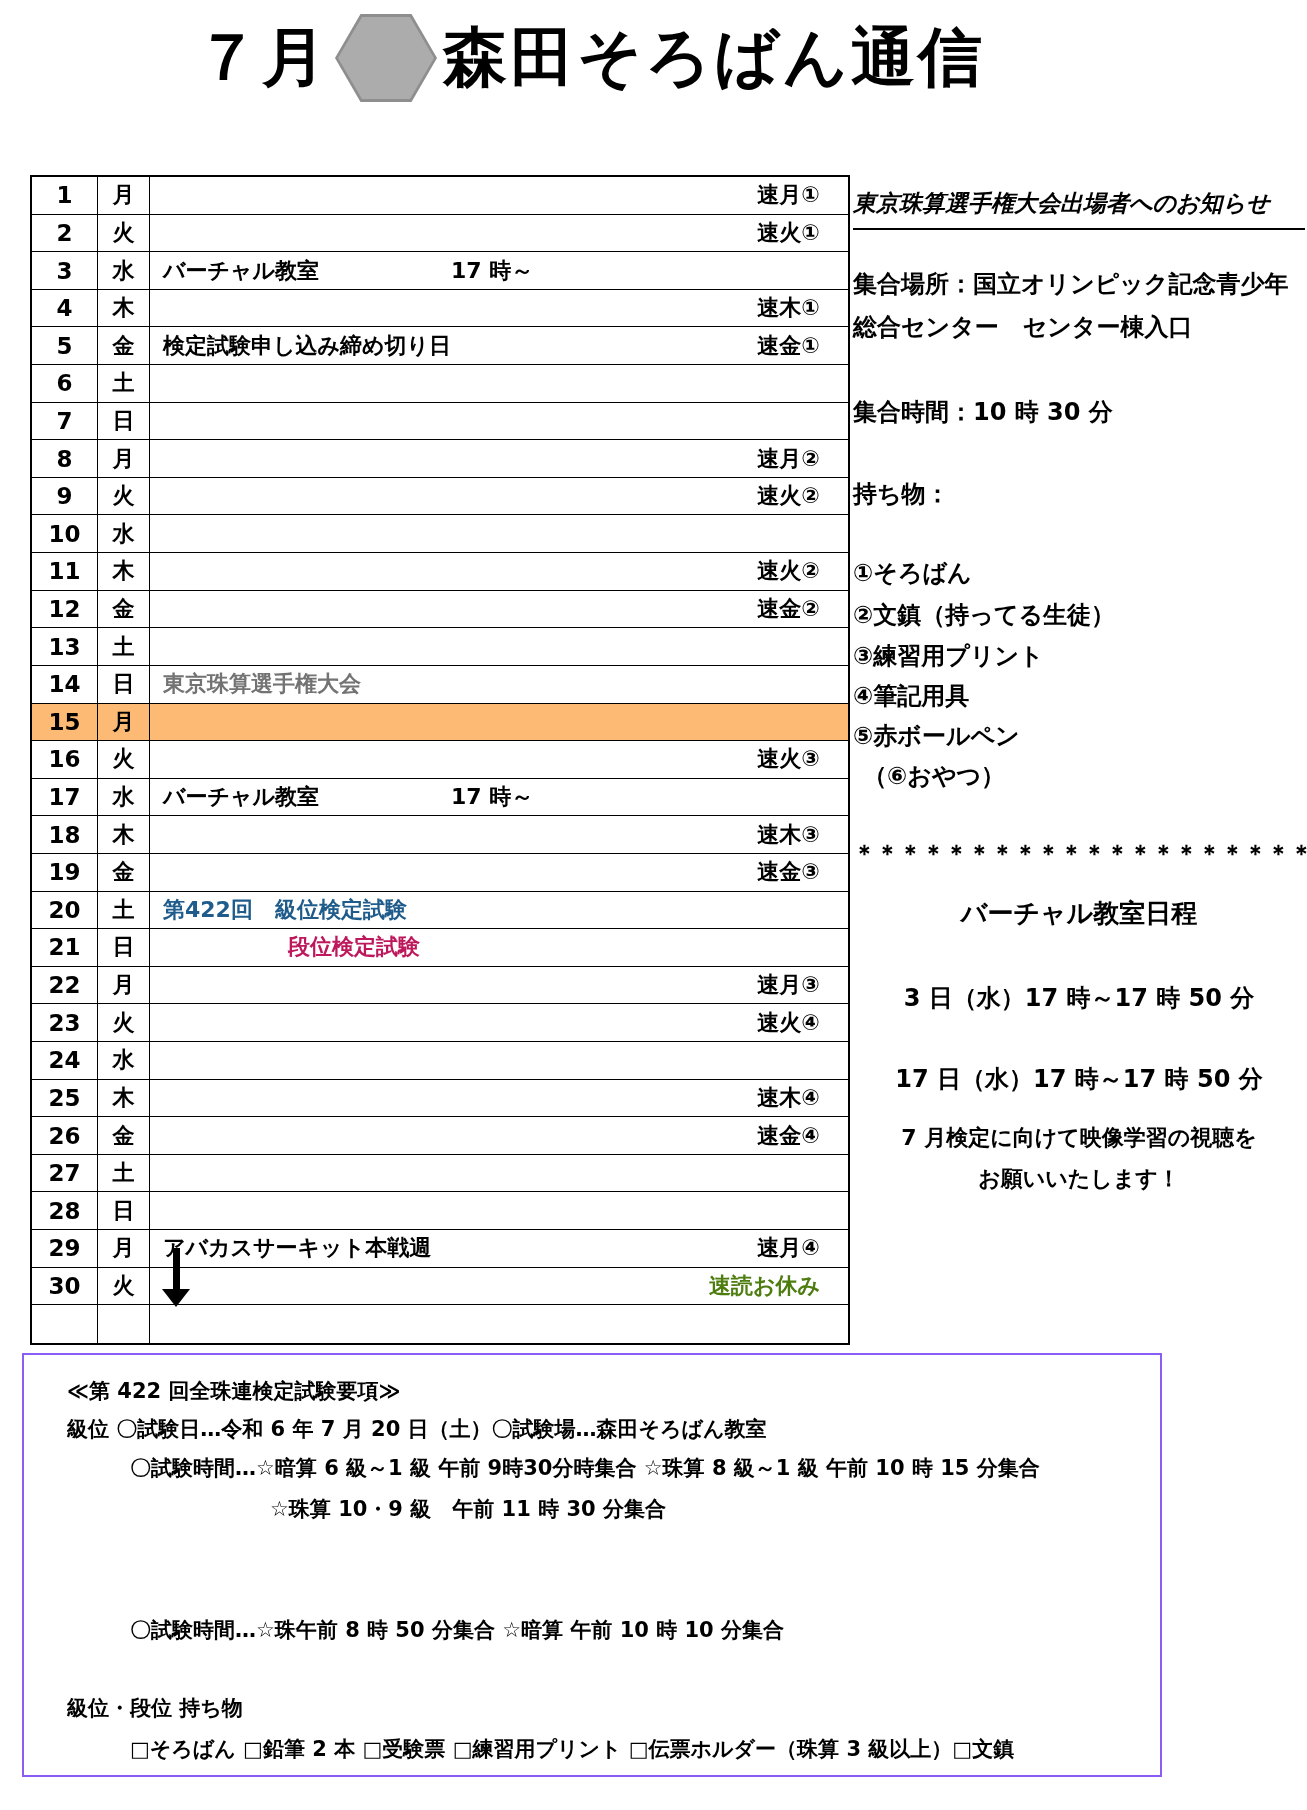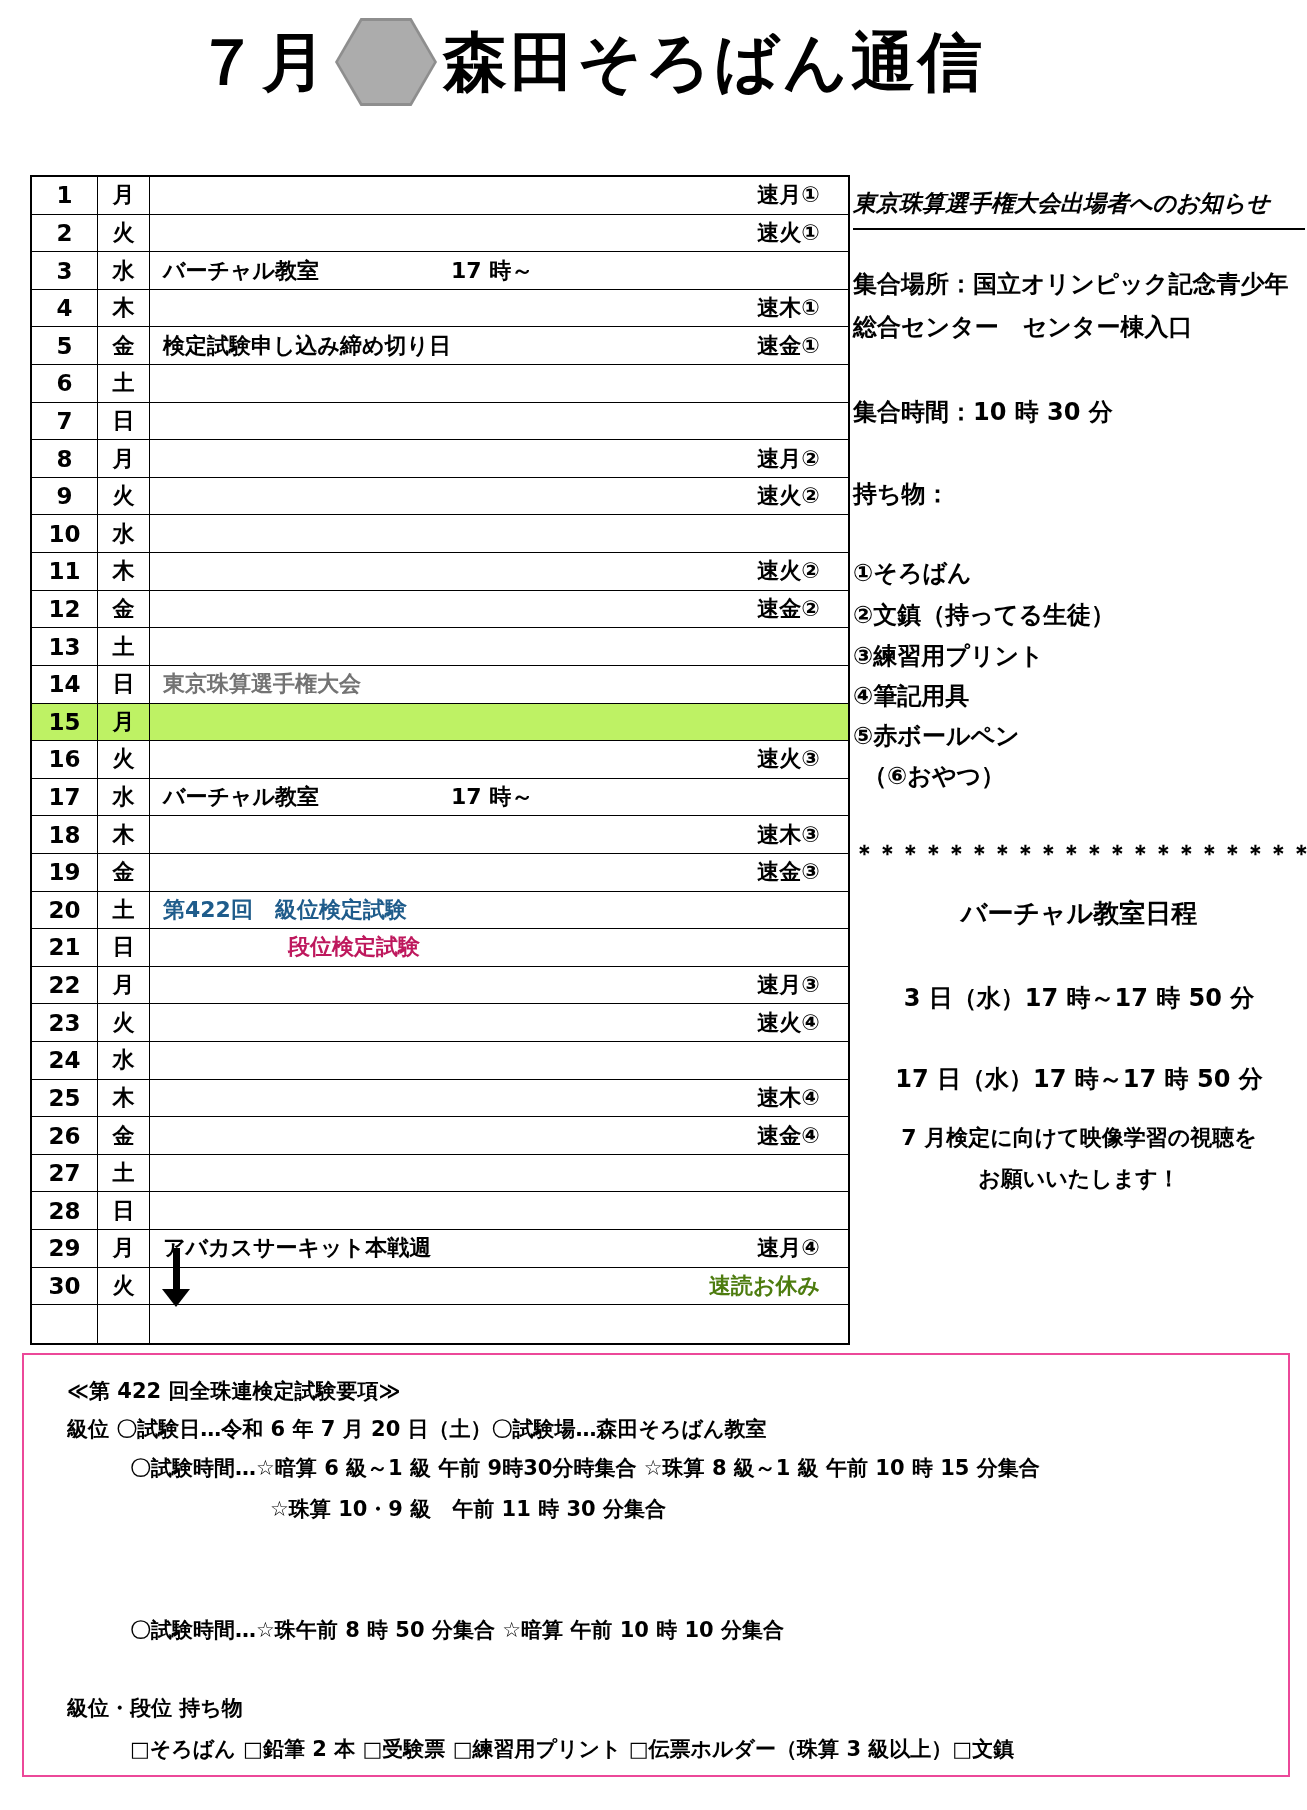--- a/index.html
+++ b/index.html
@@ -6,21 +6,21 @@
   body {
     width:1307px; height:1810px;
     background:#ffffff; color:#000;
     font-family:"DejaVu Sans","Liberation Sans",sans-serif;
     position:relative; overflow:hidden;
   }
 
   
   .title-row {
     position:absolute; top:14px; left:0; width:1180px; height:96px;
-    display:flex; align-items:center; justify-content:center; gap:6px;
+    display:flex; align-items:flex-start; justify-content:center; gap:6px;
   }
   .title-text { font-size:64px; font-weight:bold; letter-spacing:3px; white-space:nowrap; }
   .hex-outer {
     width:102px; height:88px; position:relative; flex:0 0 auto;
     clip-path:polygon(25% 0,75% 0,100% 50%,75% 100%,25% 100%,0 50%);
     background:#8e8e8e;
   }
   .hex-inner {
     position:absolute; left:3px; top:3px; right:3px; bottom:3px;
     clip-path:polygon(25% 0,75% 0,100% 50%,75% 100%,25% 100%,0 50%);
@@ -65,22 +65,22 @@
     position:absolute; top:18px; left:0; width:100%;
     font-size:23px; font-weight:600; white-space:nowrap;
     padding-bottom:9px; border-bottom:2px solid #000;font-style:italic;
   }
   .p-line { position:absolute; left:0; font-size:24px; font-weight:600; white-space:nowrap; }
   .p-center { width:100%; text-align:center; }
   .p-stars { font-size:23px; font-weight:bold; letter-spacing:0; }
 
   
   .exam-box {
-    position:absolute; left:22px; top:1353px; width:1268px; height:424px;
-    border:2px solid #ec4899; box-sizing:border-box;
+    position:absolute; left:22px; top:1353px; width:1140px; height:424px;
+    border:2px solid #8b5cf6; box-sizing:border-box;
   }
   .x-line { position:absolute; font-size:21px; font-weight:600; white-space:nowrap; }
 </style>
 </head>
 <body>
 
 <div class="title-row">
   <span class="title-text">７月</span>
   <span class="hex-outer">
       <span class="hex-inner"></span>
@@ -156,21 +156,21 @@
     <div class="cal-row">
       <div class="c-num">13</div>
       <div class="c-dow">土</div>
       <div class="c-ev"><span></span><span class="ev-label"></span></div>
     </div>
     <div class="cal-row">
       <div class="c-num">14</div>
       <div class="c-dow">日</div>
       <div class="c-ev"><span style="color: #737373;">東京珠算選手権大会</span><span class="ev-label"></span></div>
     </div>
-    <div class="cal-row" style="background: #bef264;">
+    <div class="cal-row" style="background: #fdba74;">
       <div class="c-num">15</div>
       <div class="c-dow">月</div>
       <div class="c-ev"><span></span><span class="ev-label"></span></div>
     </div>
     <div class="cal-row">
       <div class="c-num">16</div>
       <div class="c-dow">火</div>
       <div class="c-ev"><span></span><span class="ev-label">速火③</span></div>
     </div>
     <div class="cal-row">

